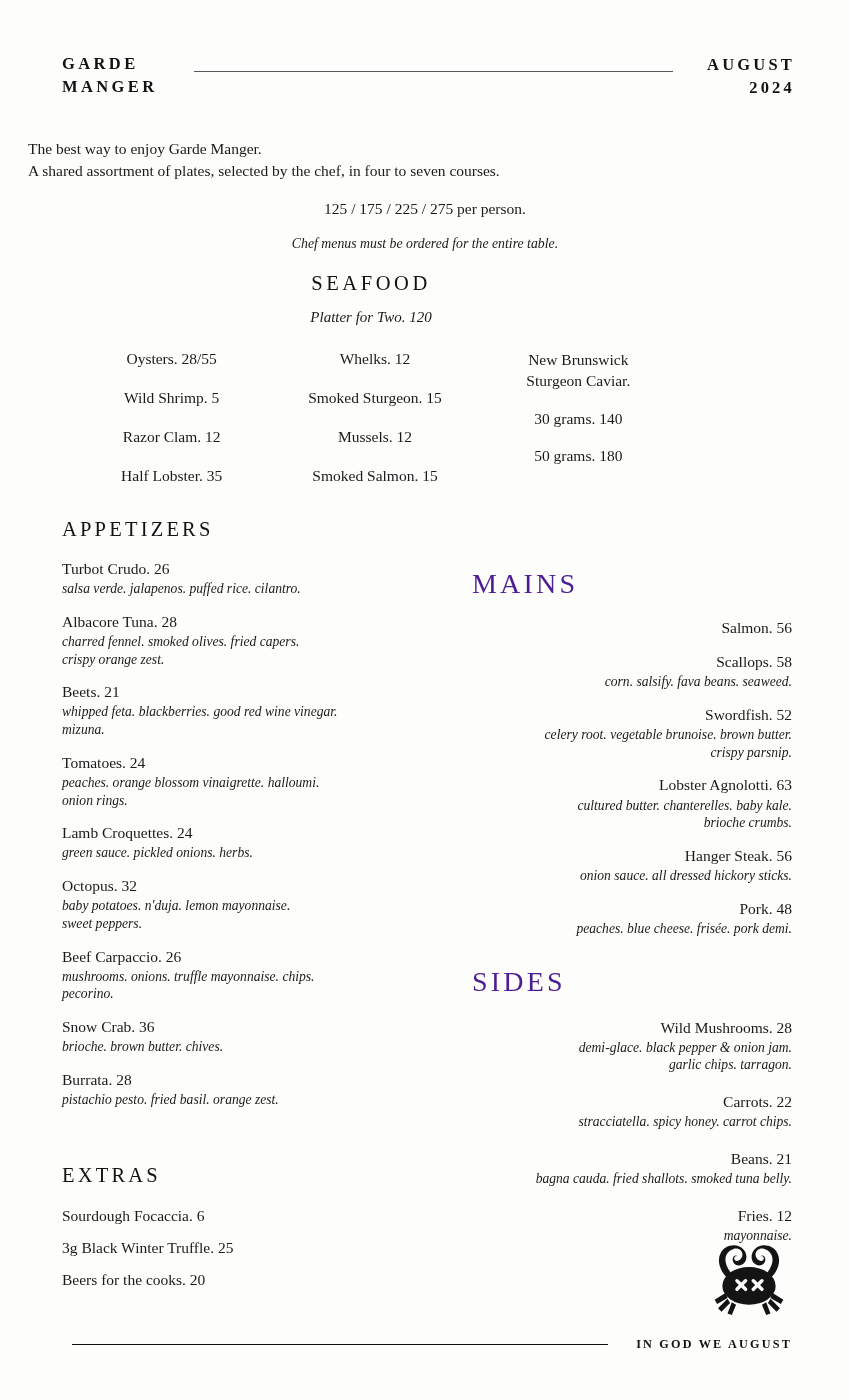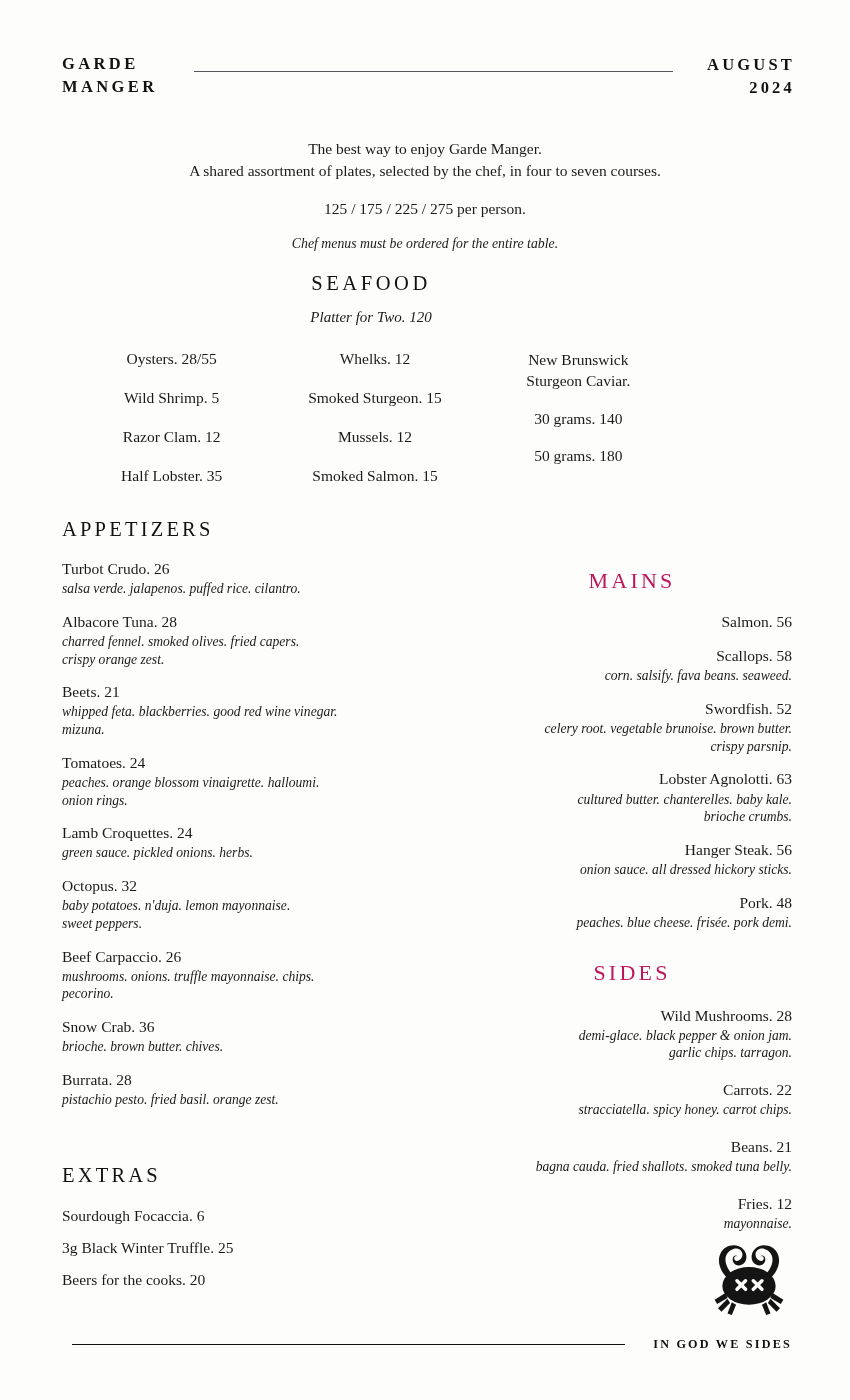--- a/index.html
+++ b/index.html
@@ -69,40 +69,40 @@
     color: #121212;
   }
   .sec-title-left {
     text-align: left;
     font-size: 20.5px;
     letter-spacing: 3.2px;
     font-weight: 400;
     color: #121212;
   }
   .sec-title-right {
-    text-align: center;
-    font-size: 22px;
+    text-align: left;
+    font-size: 28px;
     letter-spacing: 3.2px;
     font-weight: 400;
-    color: #be185d;
+    color: #4c1d95;
   }
 
   
   .chef-block {
     position: absolute;
     top: 118px;
     left: 0;
     width: 850px;
   }
   .chef-desc {
-    text-align: center;
     font-size: 15.5px;
     line-height: 1.42;
     margin-top: 20px;
     white-space: pre-line;
+    padding-left: 28px;
   }
   .chef-price {
     text-align: center;
     font-size: 15.5px;
     margin-top: 18px;
   }
   .chef-note {
     text-align: center;
     font-size: 13.8px;
     font-style: italic;
@@ -412,16 +412,16 @@
         <line x1="36" y1="52" x2="46" y2="62"></line>
         <line x1="46" y1="52" x2="36" y2="62"></line>
         <line x1="55" y1="52" x2="65" y2="62"></line>
         <line x1="65" y1="52" x2="55" y2="62"></line>
       </g>
     </svg>
   </div>
 
   <div class="footer">
     <div class="footer-rule"></div>
-    <div class="footer-tag">IN GOD WE SIDES</div>
+    <div class="footer-tag">IN GOD WE AUGUST</div>
   </div>
 
 </div>
 
 </body></html>

